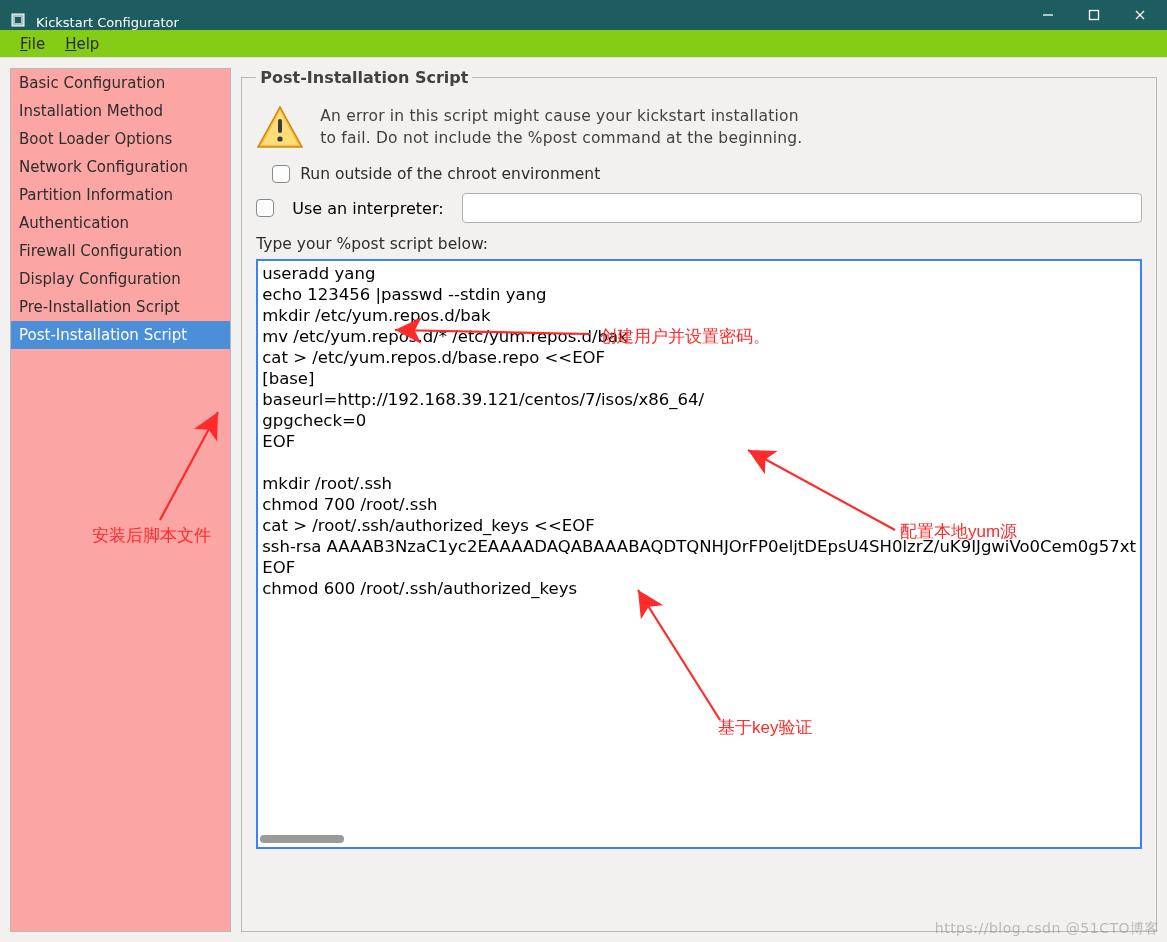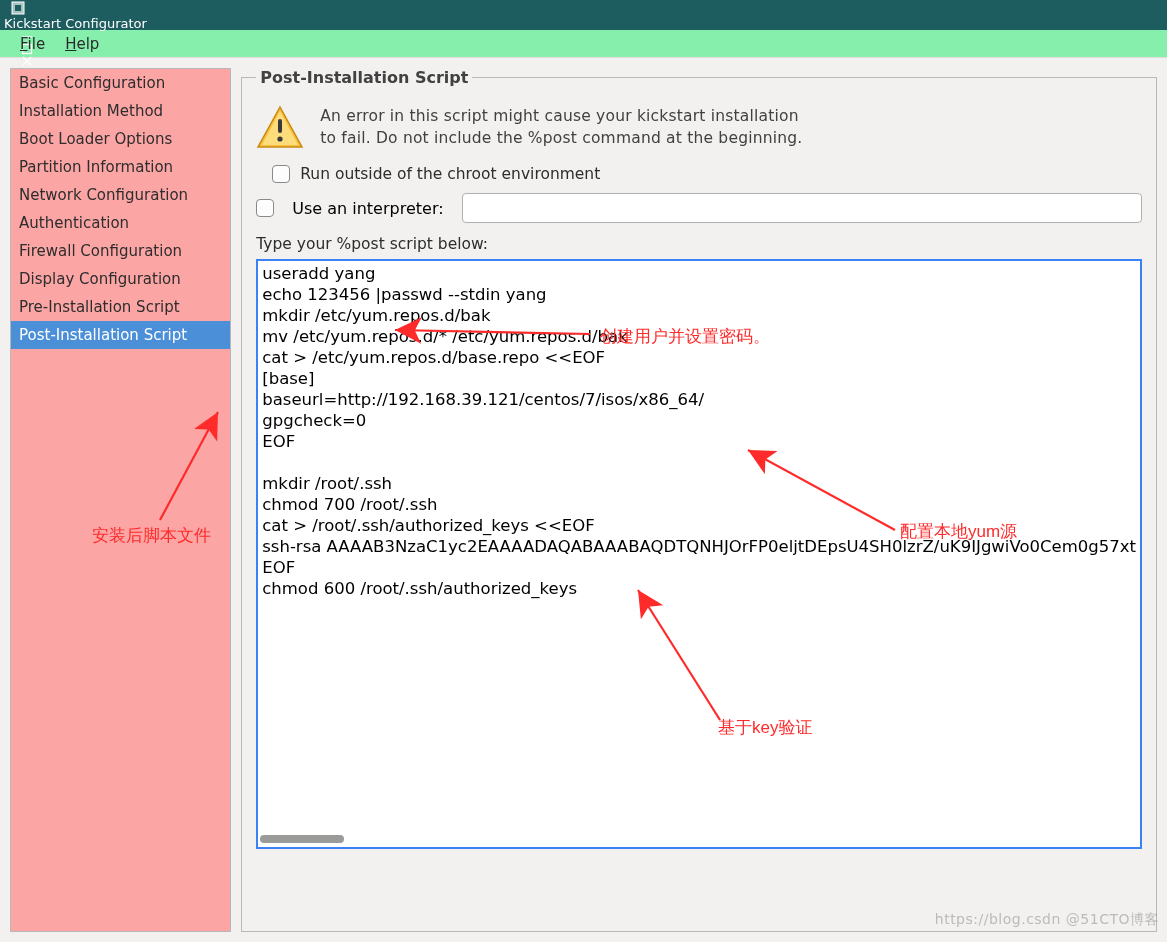--- a/index.html
+++ b/index.html
@@ -10,42 +10,41 @@
     height: 942px;
     overflow: hidden;
     position: relative;
   }
   
   .titlebar {
     background: #1d5d5f;
     color: #fff;
     height: 30px;
     display: flex;
-    align-items: flex-start;
+    align-items: flex-end;
     padding: 0 4px;
     font-size: 13px;
-    flex-direction: column;
   }
   .titlebar .app-icon {
     width: 20px; height: 20px;
     margin: 0 8px 0 4px;
     display: flex; align-items: center; justify-content: center;
   }
   .titlebar .title { flex: 0 0 auto; }
   .titlebar .spacer { flex: 1; }
   .titlebar .win-btn {
     width: 46px; height: 30px;
     display: flex; align-items: center; justify-content: center;
     color: #fff;
     font-size: 14px;
   }
   .titlebar .win-btn svg { stroke: #fff; }
   
   .menubar {
-    background: #86efac;
+    background: #84cc16;
     height: 28px;
     display: flex;
     align-items: center;
     padding: 0 10px;
     font-size: 15px;
     color: #2b2b2b;
     border-bottom: 1px solid #e0dedc;
   }
   .menubar .menu-item { padding: 2px 10px; }
   .menubar .underline { text-decoration: underline; }
@@ -177,21 +176,21 @@
     position: absolute;
     color: #ff2a2a;
     font-size: 17px;
     font-family: "Microsoft YaHei", "SimSun", Arial, sans-serif;
     white-space: nowrap;
   }
   .arrow-head { fill: #ff2a2a; }
   .arrow-line { stroke: #ff2a2a; stroke-width: 2.2; fill: none; }
   .watermark {
     position: absolute;
-    right: 8px; bottom: 13px;
+    right: 8px; bottom: 4px;
     color: rgba(120,120,120,0.45);
     font-size: 14px;
     letter-spacing: 0.5px;
   }
 </style>
 </head>
 <body>
 
 <div class="titlebar">
   <span class="app-icon">
@@ -224,22 +223,22 @@
   <span class="menu-item"><span class="underline">F</span><span>ile</span></span>
   <span class="menu-item"><span class="underline">H</span><span>elp</span></span>
 </div>
 
 <div class="main">
 
   <div class="sidebar">
     <div class="item">Basic Configuration</div>
     <div class="item">Installation Method</div>
     <div class="item">Boot Loader Options</div>
+    <div class="item">Network Configuration</div>
     <div class="item">Partition Information</div>
-    <div class="item">Network Configuration</div>
     <div class="item">Authentication</div>
     <div class="item">Firewall Configuration</div>
     <div class="item">Display Configuration</div>
     <div class="item">Pre-Installation Script</div>
     <div class="item selected">Post-Installation Script</div>
   </div>
 
   <div class="content">
     <fieldset class="panel">
       <legend>Post-Installation Script</legend>

